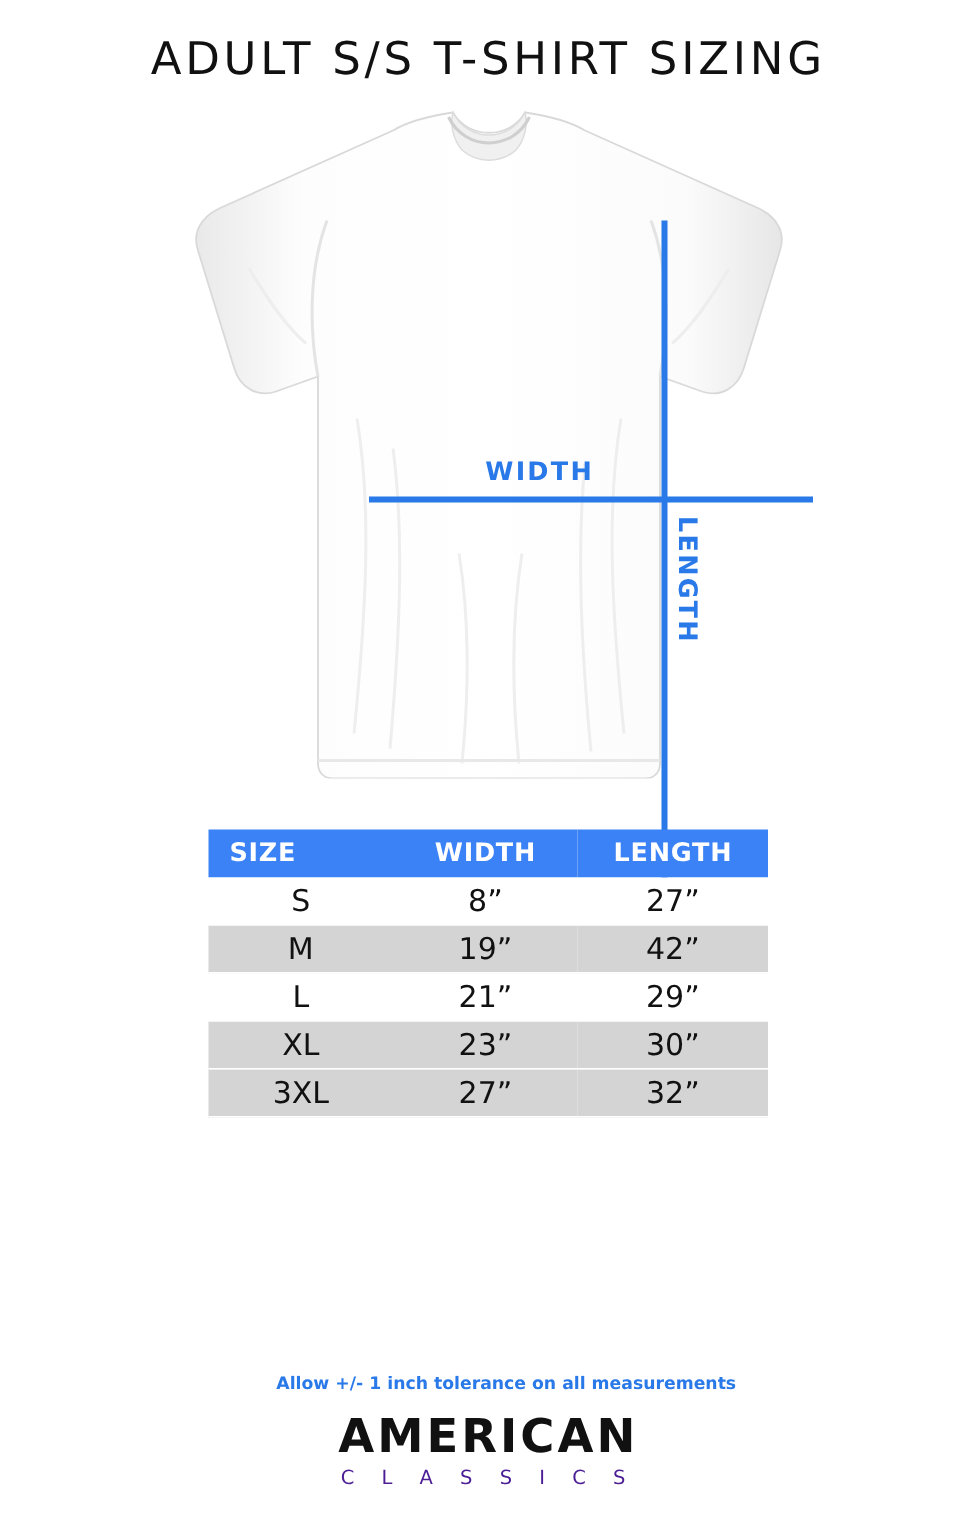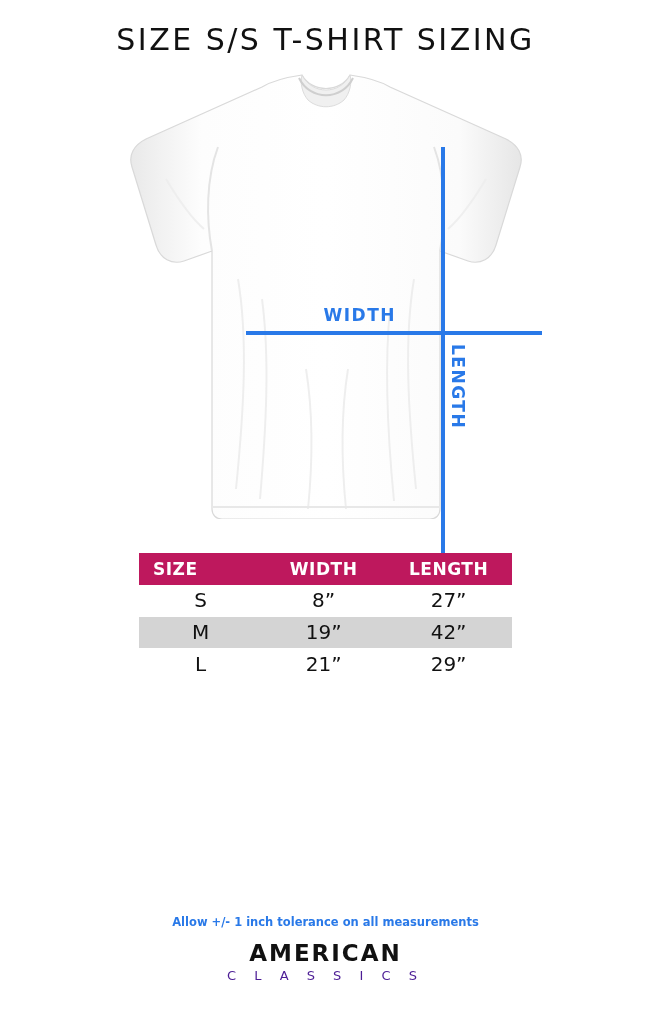--- a/index.html
+++ b/index.html
@@ -100,21 +100,21 @@
     left: 139px;
     top: 553px;
     width: 373px;
   }
   table.size-table {
     border-collapse: collapse;
     width: 373px;
     font-family: "DejaVu Sans", sans-serif;
   }
   table.size-table th {
-    background: #be185d;
+    background: #3b82f6;
     color: #fff;
     font-size: 17px;
     font-weight: bold;
     letter-spacing: 0.5px;
     padding: 6px 0 6px 0;
     text-align: center;
   }
   table.size-table th.col-size { text-align: left; padding-left: 14px; width: 33%; }
   table.size-table th.col-width { width: 33%; }
   table.size-table th.col-length { width: 34%; }
@@ -123,57 +123,57 @@
     text-align: center;
     padding: 3px 0 4px 0;
     color: #111;
     border-bottom: 1px solid #ffffff;
   }
   table.size-table tr.alt td { background: #d4d4d4; }
   table.size-table tr.plain td { background: #ffffff; }
 
   .tolerance {
     position: absolute;
-    left: 0;
+    left: 12px;
     top: 362px;
     width: 373px;
     text-align: center;
     color: #2979e8;
     font-size: 11.5px;
     font-weight: bold;
     font-family: "DejaVu Sans", sans-serif;
   }
 
   
   .brand {
     position: absolute;
     left: 0;
     top: 940px;
     width: 651px;
     text-align: center;
   }
   .brand-main {
-    font-size: 23px;
+    font-size: 31px;
     font-weight: bold;
     letter-spacing: 2px;
     color: #111;
     font-family: "DejaVu Sans", sans-serif;
   }
   .brand-sub {
     font-size: 13px;
     letter-spacing: 7px;
     color: #4c1d95;
     margin-top: 2px;
     font-family: "DejaVu Sans", sans-serif;
   }
 </style>
 </head>
 <body>
 
-<div class="title">SIZE S/S T-SHIRT SIZING</div>
+<div class="title">ADULT S/S T-SHIRT SIZING</div>
 
 <div class="shirt-area">
   <div class="shirt-wrap">
 
     <div class="tee">
       <svg width="520" height="450" viewBox="0 0 520 450" xmlns="http://www.w3.org/2000/svg">
         <defs>
           <linearGradient id="shade" x1="0" y1="0" x2="1" y2="0">
             <stop offset="0%" stop-color="#e9e9e9"></stop>
             <stop offset="18%" stop-color="#fdfdfd"></stop>
@@ -256,20 +256,30 @@
       <tr class="alt">
         <td>M</td>
         <td>19”</td>
         <td>42”</td>
       </tr>
       <tr class="plain">
         <td>L</td>
         <td>21”</td>
         <td>29”</td>
       </tr>
+      <tr class="alt">
+        <td>XL</td>
+        <td>23”</td>
+        <td>30”</td>
+      </tr>
+      <tr class="alt">
+        <td>3XL</td>
+        <td>27”</td>
+        <td>32”</td>
+      </tr>
     </tbody>
   </table>
 
   <div class="tolerance">Allow +/- 1 inch tolerance on all measurements</div>
 </div>
 
 <div class="brand">
   <div class="brand-main">AMERICAN</div>
   <div class="brand-sub">C L A S S I C S</div>
 </div>

